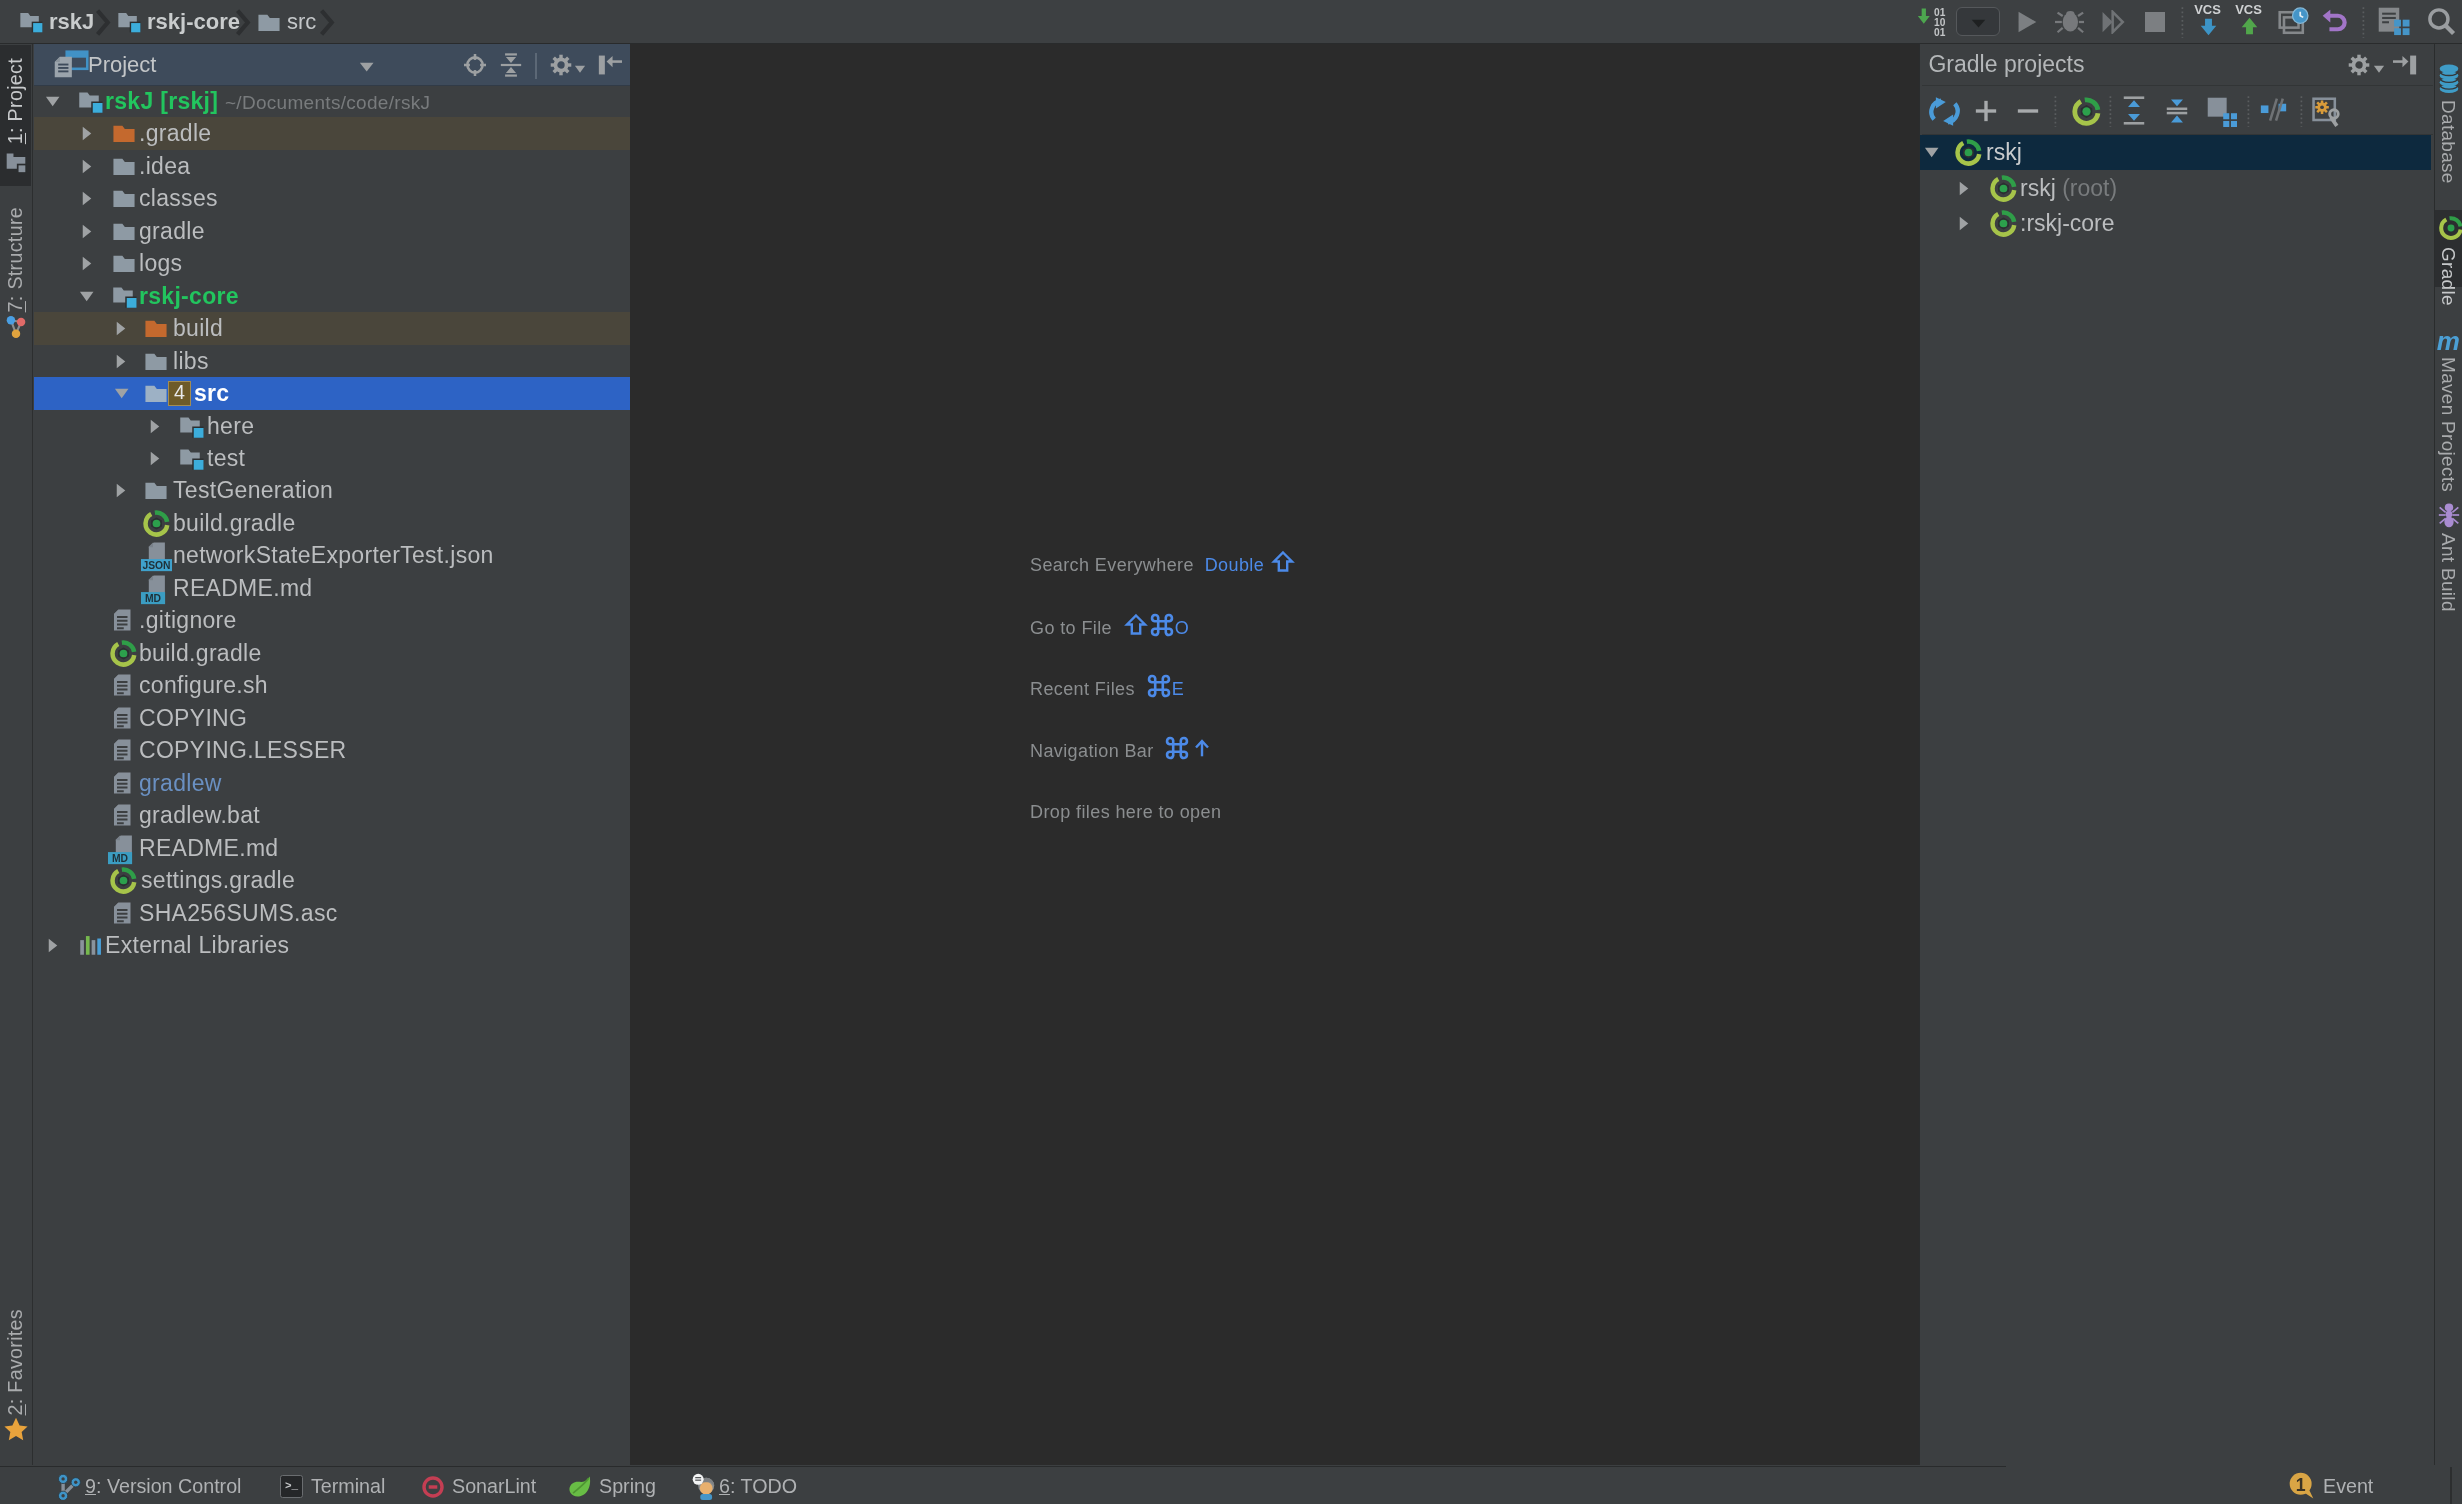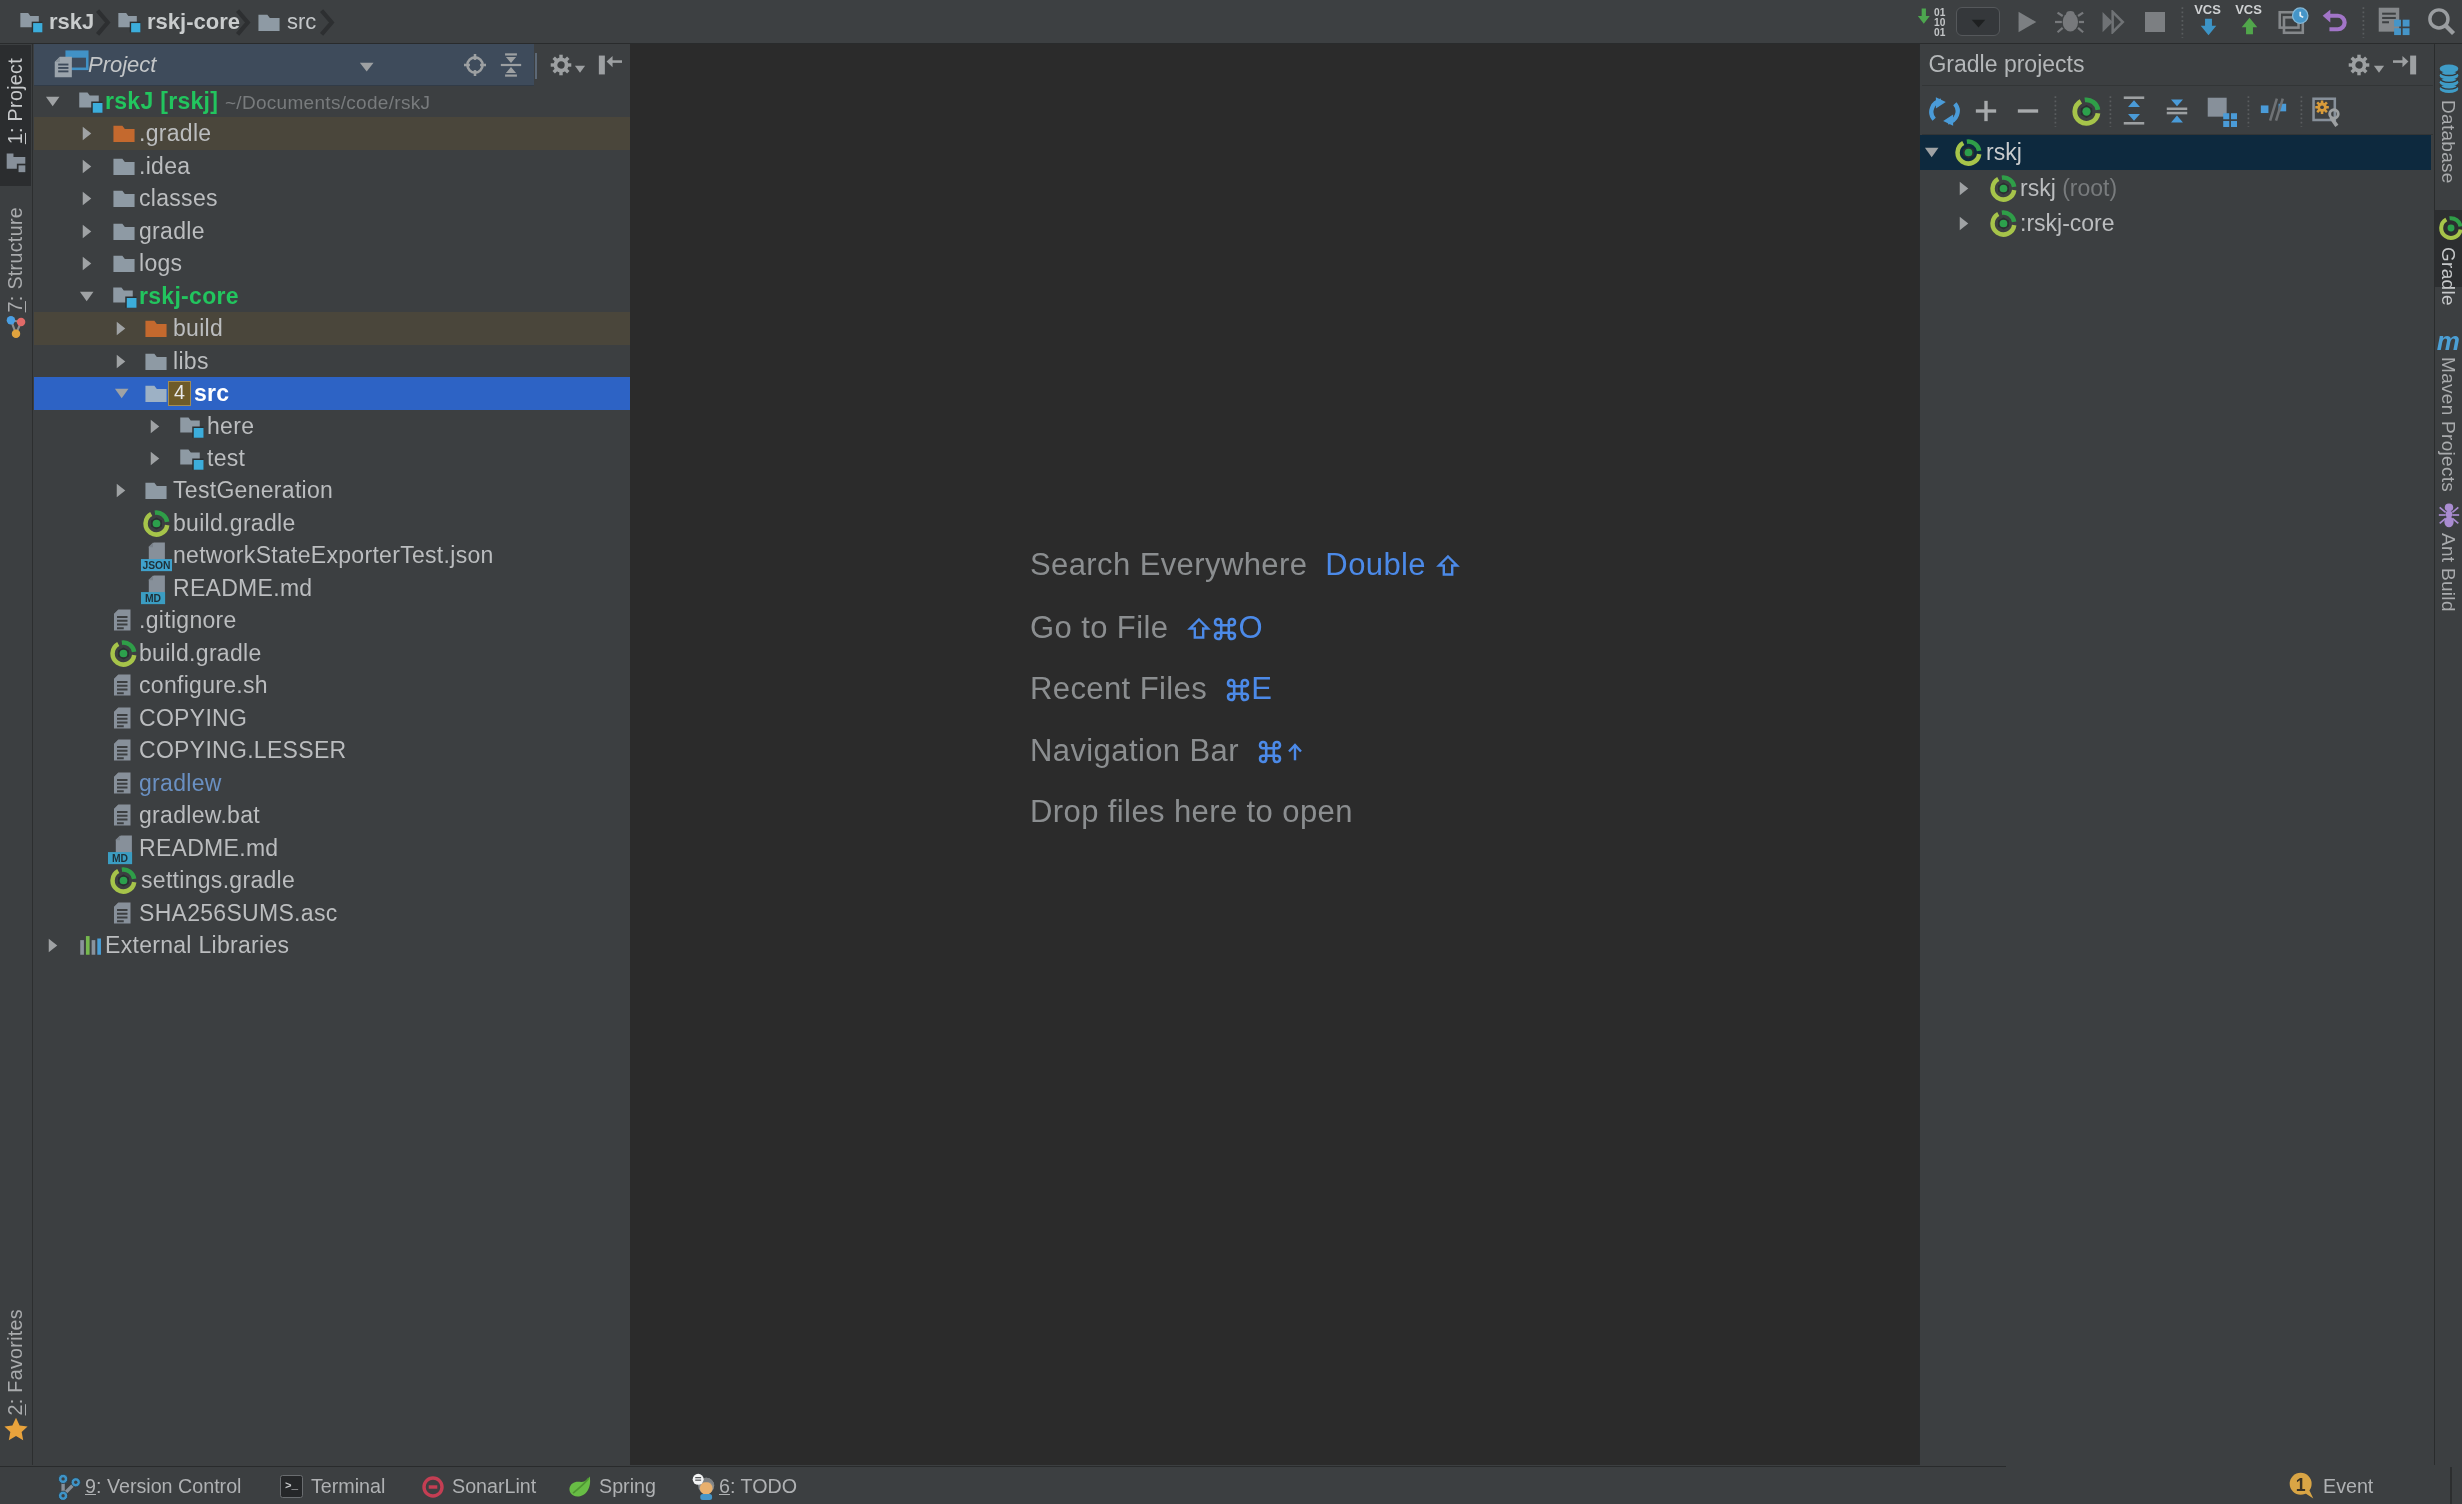--- a/index.html
+++ b/index.html
@@ -3,21 +3,21 @@
 <meta charset="utf-8">
 <style>
   * { margin:0; padding:0; box-sizing:border-box; }
   html,body { width:2462px; height:1505px; overflow:hidden; }
   body { font-family:"Liberation Sans", sans-serif; background:#3c3f41; position:relative; }
   .abs { position:absolute; }
   
   #navbar { left:0; top:0; width:2462px; height:44px; background:#3d4042; border-bottom:0.9px solid #292b2c; }
   #lstripe { left:0; top:44px; width:32.5px; height:1421px; background:#3c3f41; border-right:1.7px solid #2c2e2f; }
   #ppanel { left:34px; top:44px; width:596px; height:1421px; background:#3c3f41; }
-  #phead { left:0; top:0; width:500px; height:42px; background:#3e4b5b; border-bottom:0.9px solid #313b47;font-style:italic;}
+  #phead { left:0; top:0; width:596px; height:42px; background:#3e4b5b; border-bottom:0.9px solid #313b47;}
   #editor { left:630px; top:44px; width:1289px; height:1421px; background:#2b2b2b; }
   #gpanel { left:1919px; top:44px; width:513px; height:1421px; background:#3c3f41; border-left:1.7px solid #2a2c2d; }
   #ghead { left:1.7px; top:0; width:511px; height:42px; background:#3c3f41; border-bottom:0.9px solid #323536; }
   #gtoolbar { left:1.7px; top:43px; width:511px; height:48px; background:#3c3f41; border-bottom:0.9px solid #323536; }
   #rstripe { left:2434px; top:44px; width:28px; height:1421px; background:#3c3f41; border-left:1.7px solid #2a2c2d; }
   #statusbar { left:0; top:1466px; width:2006px; height:38px; background:#3c3f41; border-top:1.7px solid #292b2c; }
   
   .t { font-size:23px; color:#bbbdbf; line-height:32.5px; white-space:pre; letter-spacing:0.3px; }
   .bold { font-weight:bold; color:#22c55e; }
   .dim { color:#787b7d; }
@@ -25,21 +25,21 @@
   .row { position:absolute; left:0; width:596px; height:32.5px; }
   .hl { background:#4a463b; }
   .sel { background:#2d63c5; }
   .grow { position:absolute; left:0; width:511px; height:35px; }
   .gsel { background:#0d293e; }
   
   .vlabL { position:absolute; writing-mode:vertical-rl; transform:rotate(180deg); font-size:19.7px; color:#bdbfc1; letter-spacing:0.3px; }
   .vlabR { position:absolute; writing-mode:vertical-rl; font-size:19px; color:#a9abad; letter-spacing:0.3px; }
   .under { text-decoration:underline; }
   
-  .hint { position:absolute; font-size:31px; line-height:34px; color:#8b8e90; white-space:pre; letter-spacing:0.4px; }
+  .hint { position:absolute; font-size:18px; line-height:34px; color:#8b8e90; white-space:pre; letter-spacing:0.4px; }
   .hint .sc { color:#4c8ae8; }
   .sb { position:absolute; font-size:19.7px; color:#afb1b3; line-height:38px; }
 </style>
 </head>
 <body>
 <svg width="0" height="0" style="position:absolute">
  <defs>
   <symbol id="folder" viewBox="0 0 32 32">
         <path d="M3 7 h11 l3 4 h12 v16 H3 z"></path>
       </symbol>

